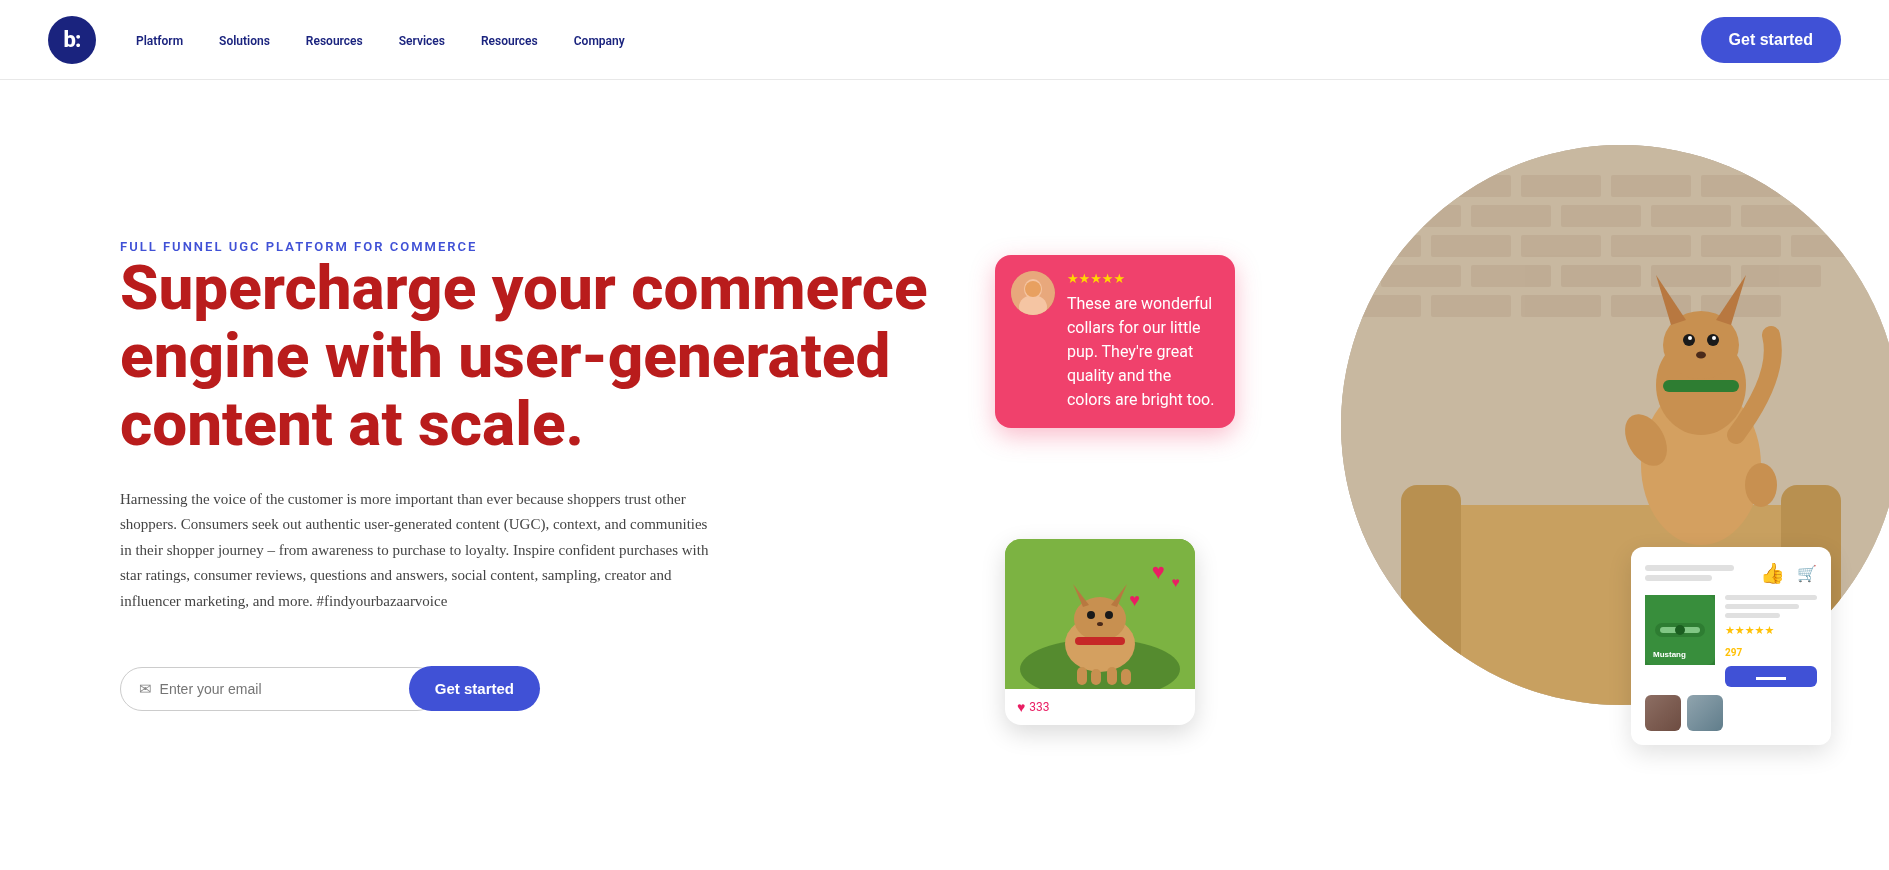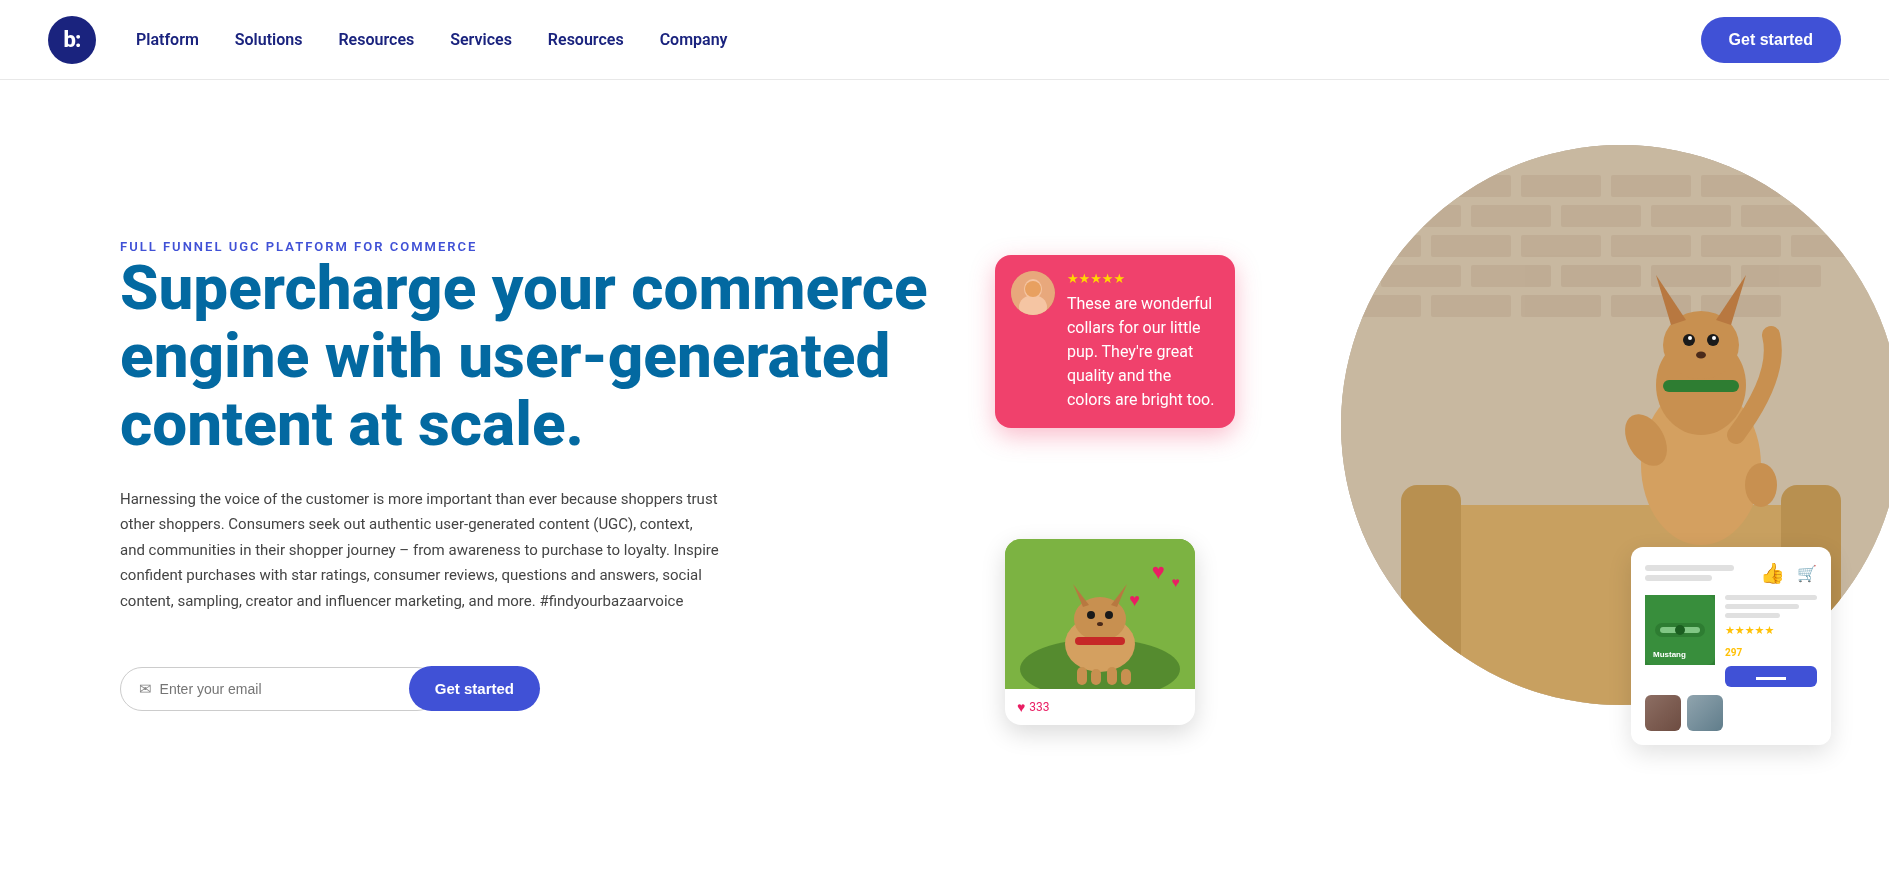--- a/index.html
+++ b/index.html
@@ -39,21 +39,21 @@
       display: flex;
       align-items: center;
       gap: 36px;
       list-style: none;
       flex: 1;
     }
     .nav-links li a {
       text-decoration: none;
       color: #1a237e;
       font-weight: 600;
-      font-size: 16px;
+      font-size: 12px;
     }
     .nav-cta {
       background: #4051d6;
       color: #fff;
       border: none;
       border-radius: 30px;
       padding: 14px 28px;
       font-size: 16px;
       font-weight: 600;
       cursor: pointer;
@@ -76,30 +76,31 @@
     .hero-eyebrow {
       text-transform: uppercase;
       letter-spacing: 2px;
       font-size: 13px;
       font-weight: 600;
       color: #4051d6;
     }
     .hero-title {
       font-size: 62px;
       font-weight: 800;
-      color: #0369a1;
+      color: #b91c1c;
       line-height: 1.1;
       margin-bottom: 28px;
     }
     .hero-body {
       font-size: 15px;
       color: #444;
       line-height: 1.7;
       margin-bottom: 52px;
       max-width: 600px;
+      font-family: Liberation Serif, serif;
     }
     .hero-form {
       display: flex;
       align-items: center;
       gap: 0;
       max-width: 420px;
     }
     .email-input-wrapper {
       display: flex;
       align-items: center;

